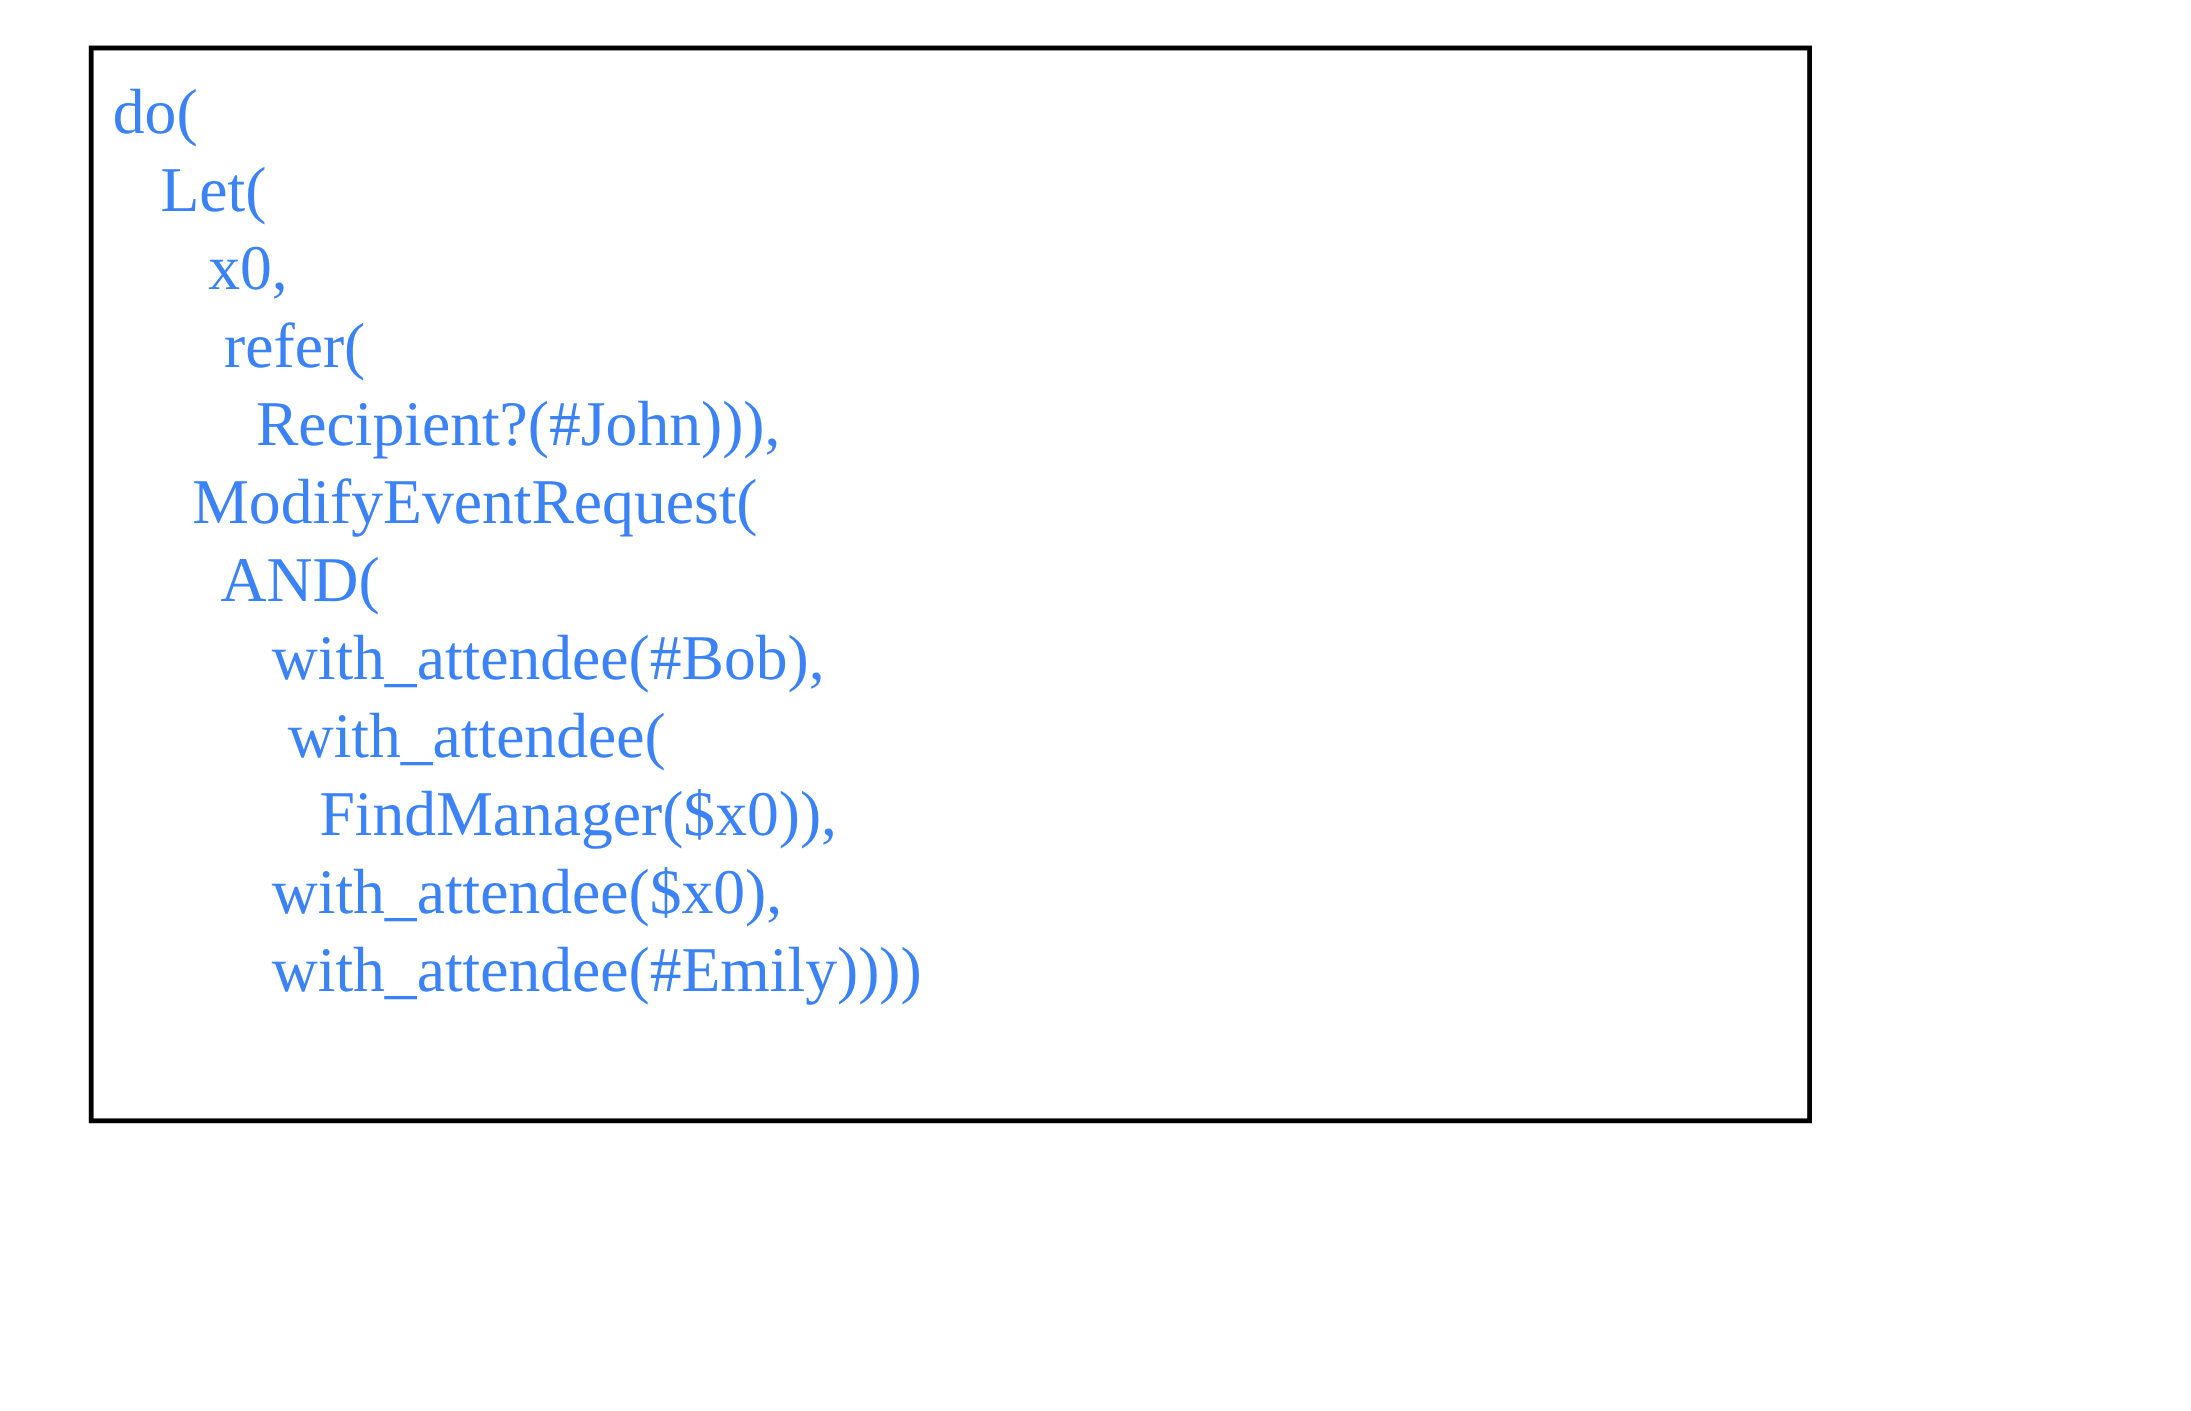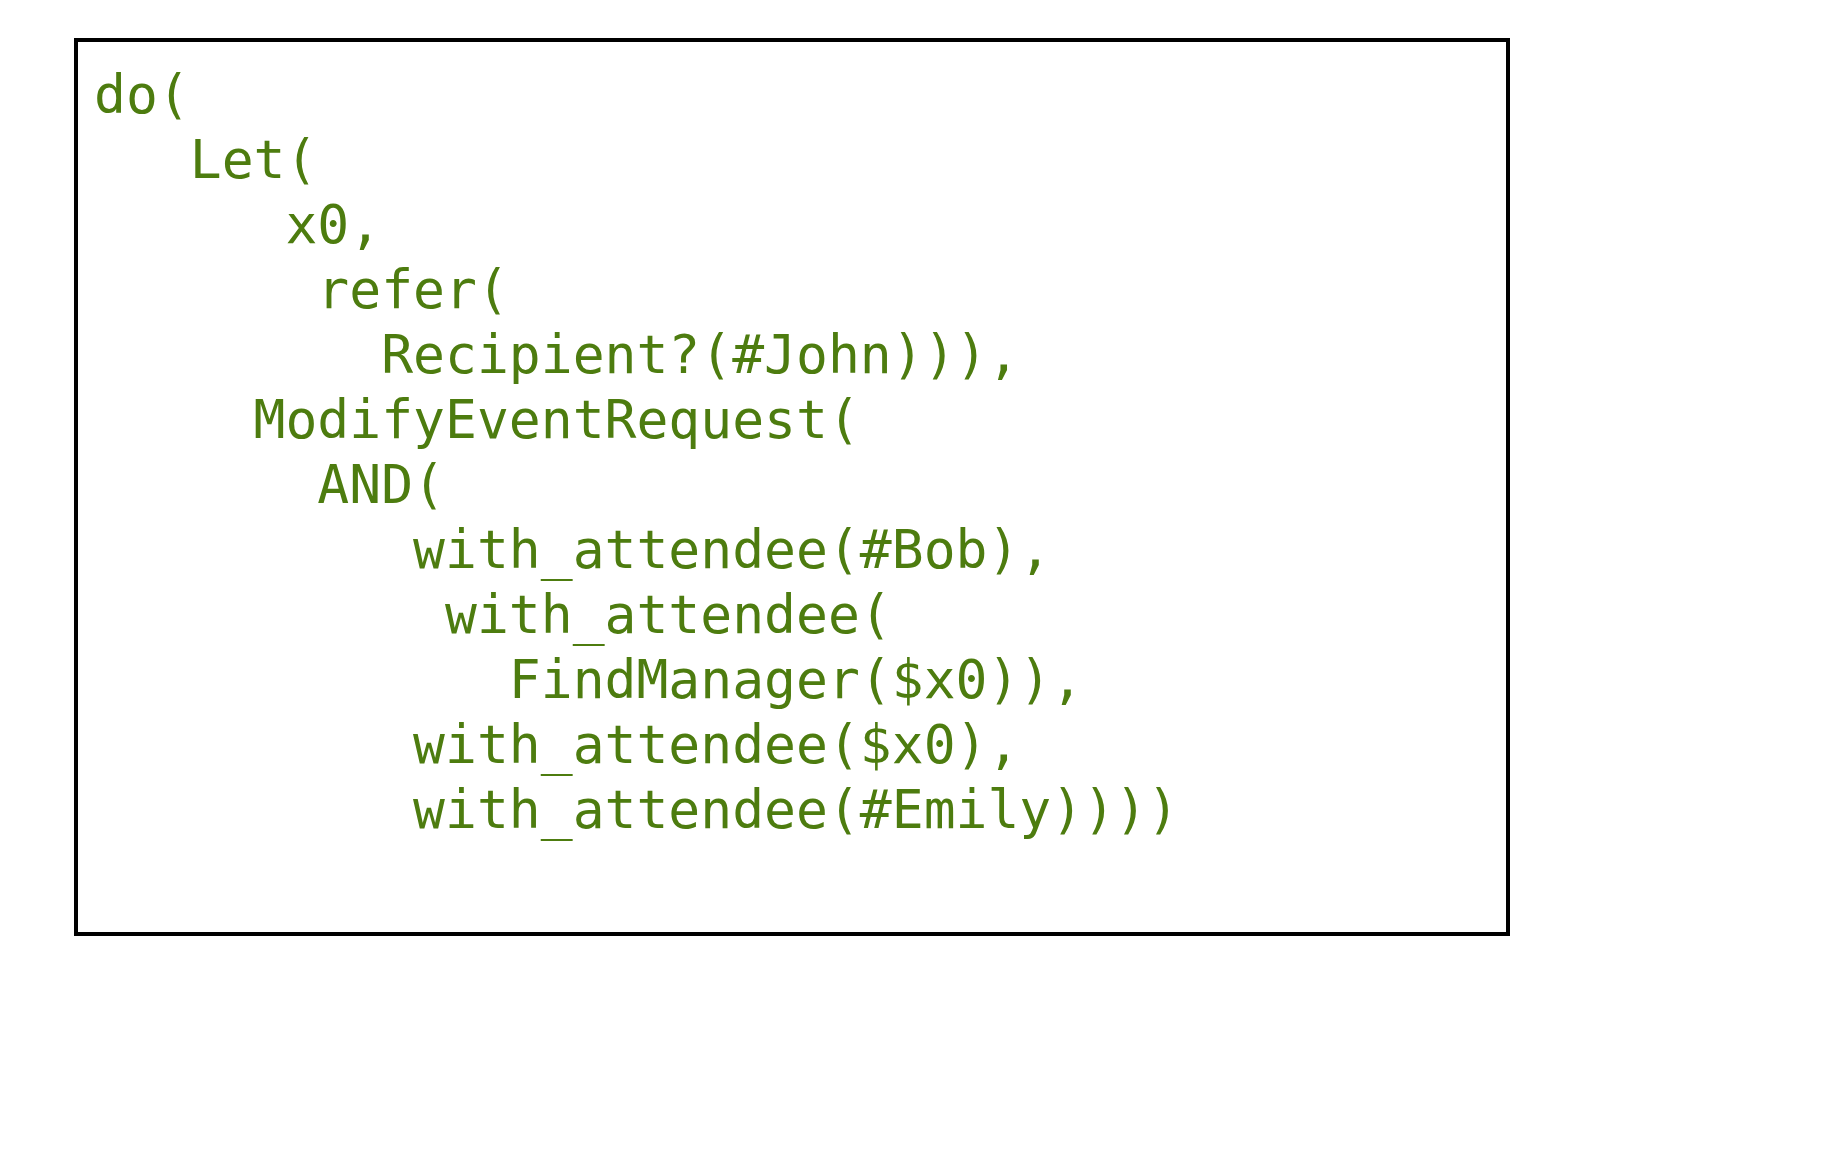--- a/index.html
+++ b/index.html
@@ -46,21 +46,22 @@
     letter-spacing: 0px;
     color: #2222dd;
     white-space: pre;
     font-weight: 400;
   }
 
   .code-line {
     display: block;
     white-space: pre;
     height: 65px;
-    color: #4d7c0f;
+    color: #3b82f6;
+    font-family: Liberation Serif, serif;
   }
 </style>
 </head>
 <body>
 
 <div id="canvas">
 
   <div id="code-frame">
     <pre id="code-block"><span class="code-line">do(</span><span class="code-line">   Let(</span><span class="code-line">      x0,</span><span class="code-line">       refer(</span><span class="code-line">         Recipient?(#John))),</span><span class="code-line">     ModifyEventRequest(</span><span class="code-line">       AND(</span><span class="code-line">          with_attendee(#Bob),</span><span class="code-line">           with_attendee(</span><span class="code-line">             FindManager($x0)),</span><span class="code-line">          with_attendee($x0),</span><span class="code-line">          with_attendee(#Emily))))</span></pre>
   </div>

